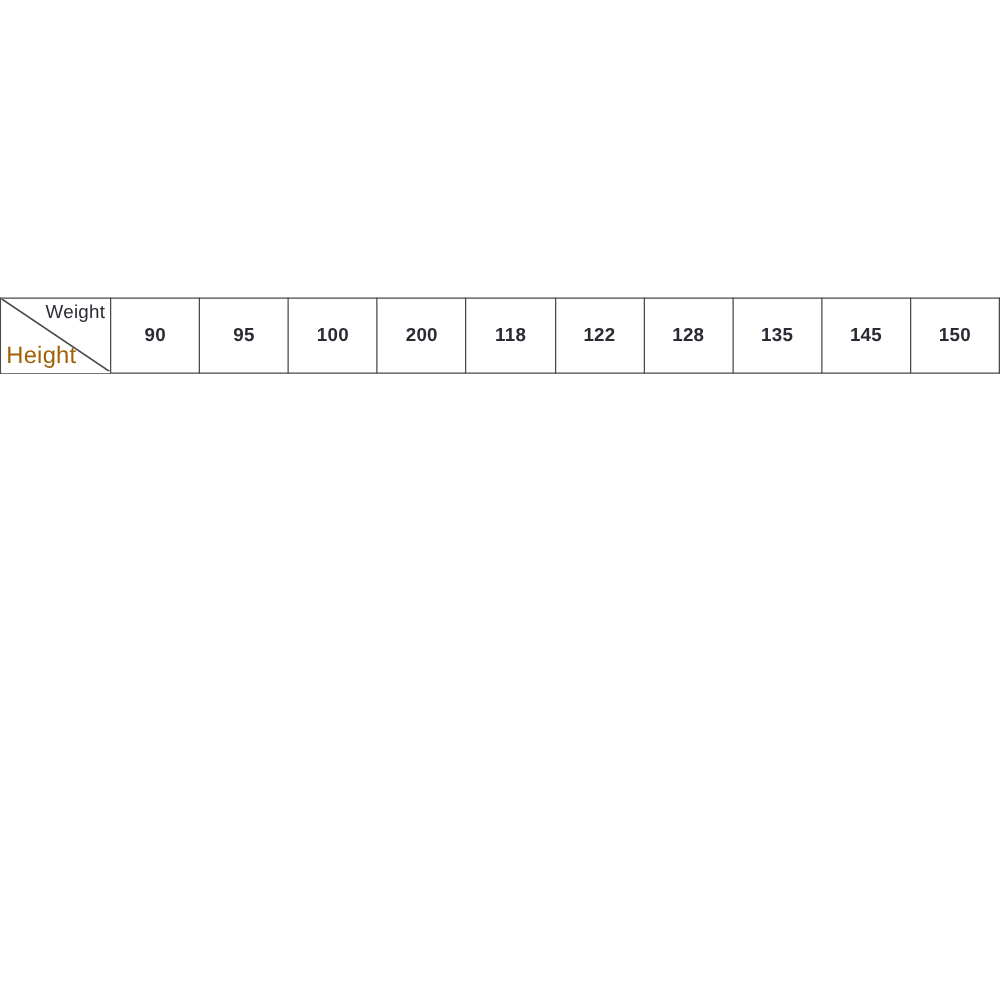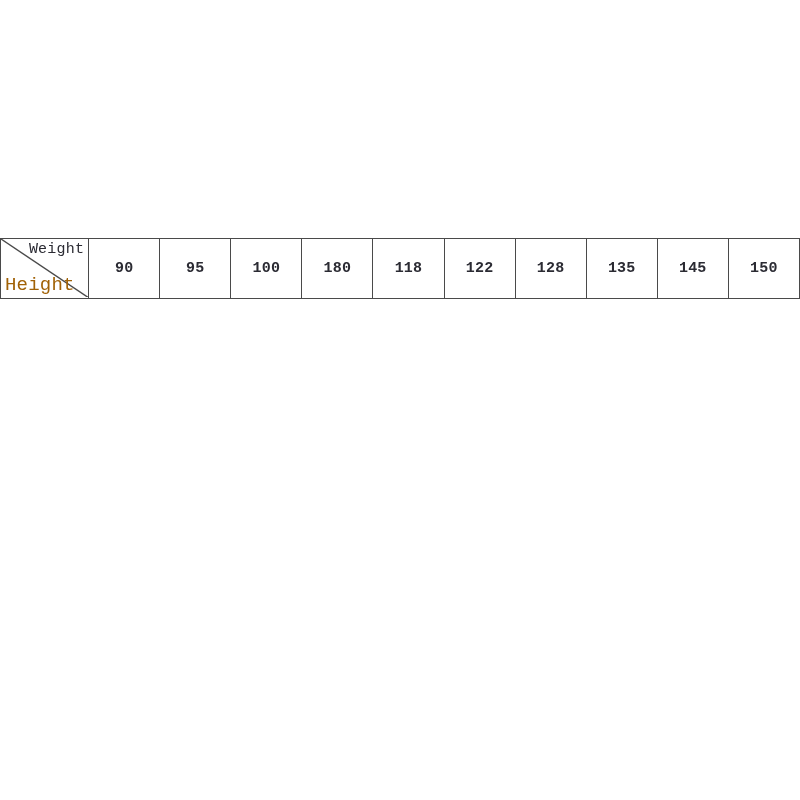--- a/index.html
+++ b/index.html
@@ -20,21 +20,20 @@
     left: 0;
     top: 238px;
     width: 800px;
   }
 
   table.size-chart {
     border-collapse: collapse;
     table-layout: fixed;
     width: 800px;
     background: #ffffff;
-    font-family: Liberation Mono, monospace;
   }
 
   table.size-chart td,
   table.size-chart th {
     border: 1px solid #4a4a4a;
     text-align: center;
     vertical-align: middle;
     font-weight: 600;
     color: #2b2b33;
     padding: 0;
@@ -120,21 +119,21 @@
         <th class="corner">
           <svg class="diag" viewBox="0 0 88 59" preserveAspectRatio="none">
             <line x1="0" y1="0" x2="88" y2="59" stroke="#4a4a4a" stroke-width="1.4"></line>
           </svg>
           <span class="lbl-weight">Weight</span>
           <span class="lbl-height">Height</span>
         </th>
       <th class="colhead">90</th>
           <th class="colhead">95</th>
           <th class="colhead">100</th>
-          <th class="colhead">180</th>
+          <th class="colhead">200</th>
           <th class="colhead">118</th>
           <th class="colhead">122</th>
           <th class="colhead">128</th>
           <th class="colhead">135</th>
           <th class="colhead">145</th>
           <th class="colhead">150</th>
         </tr>
     </thead>
     <tbody id="chart-body">
       </tbody>

